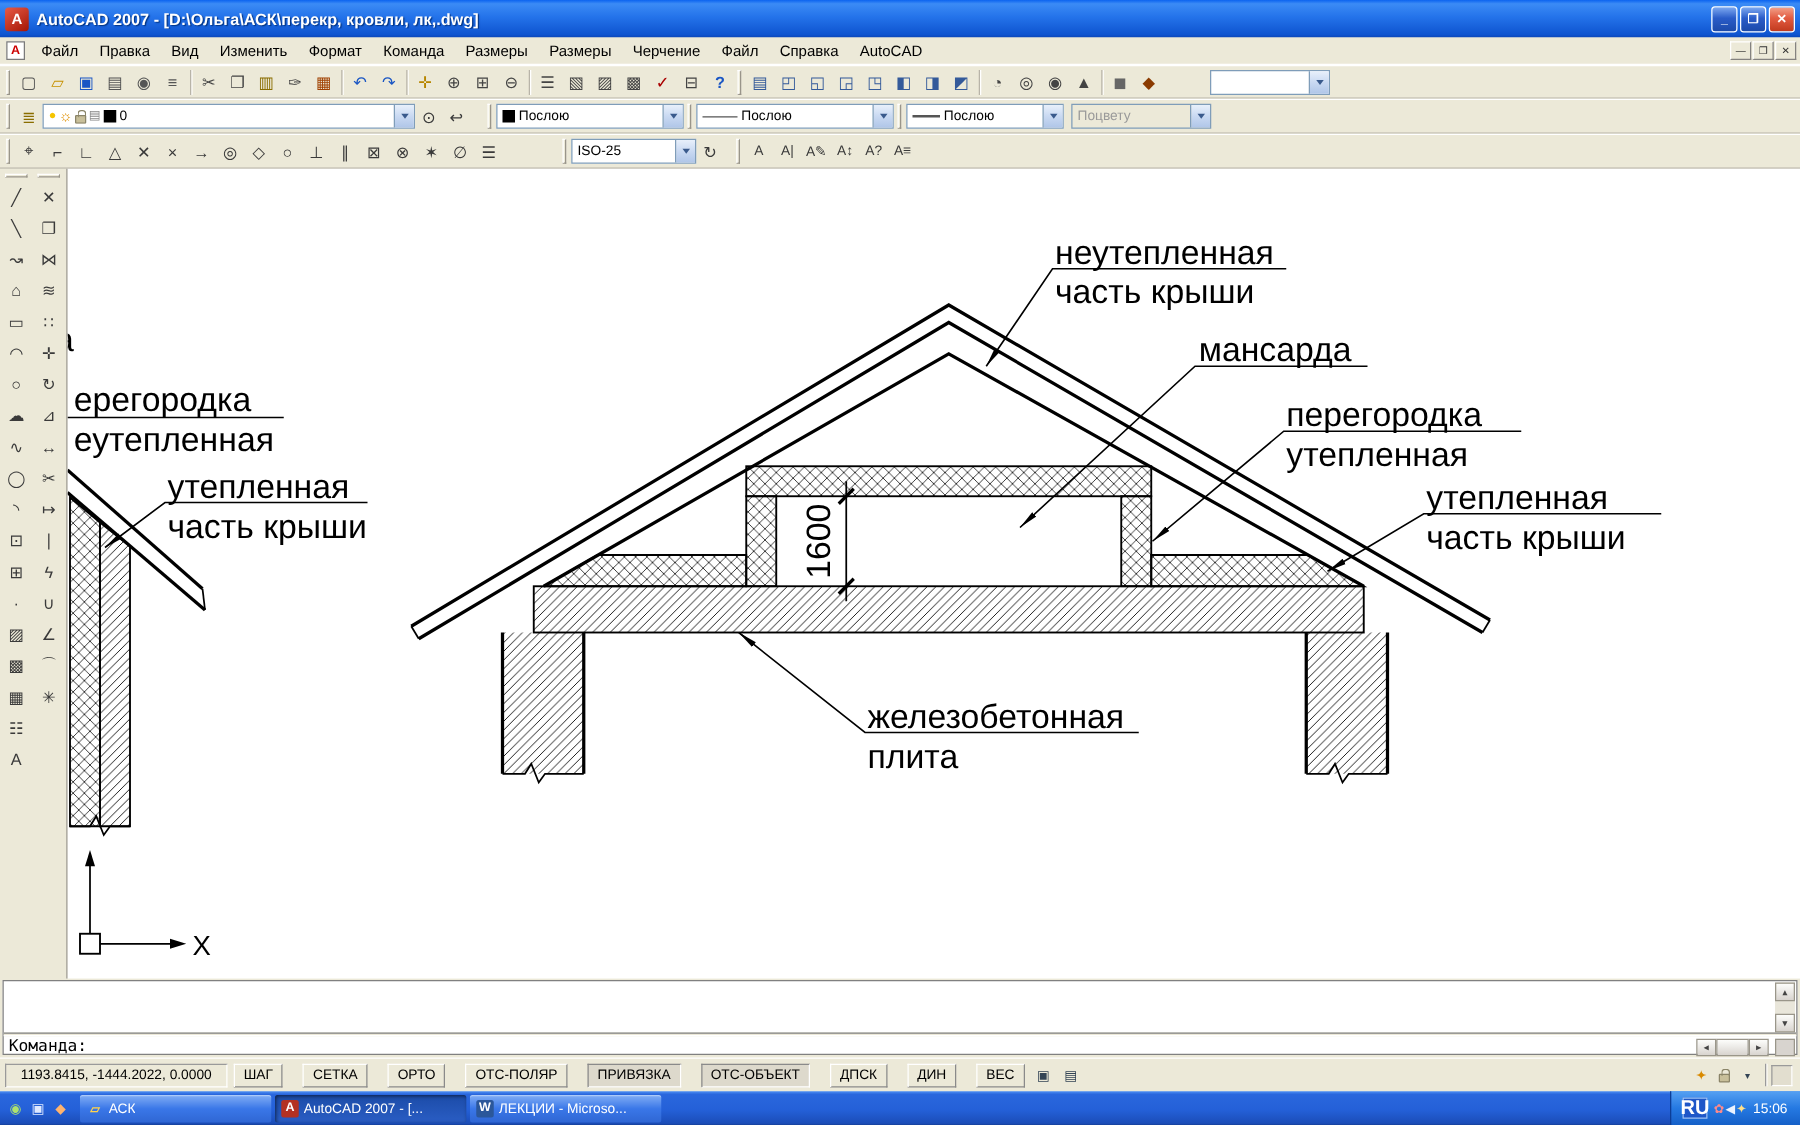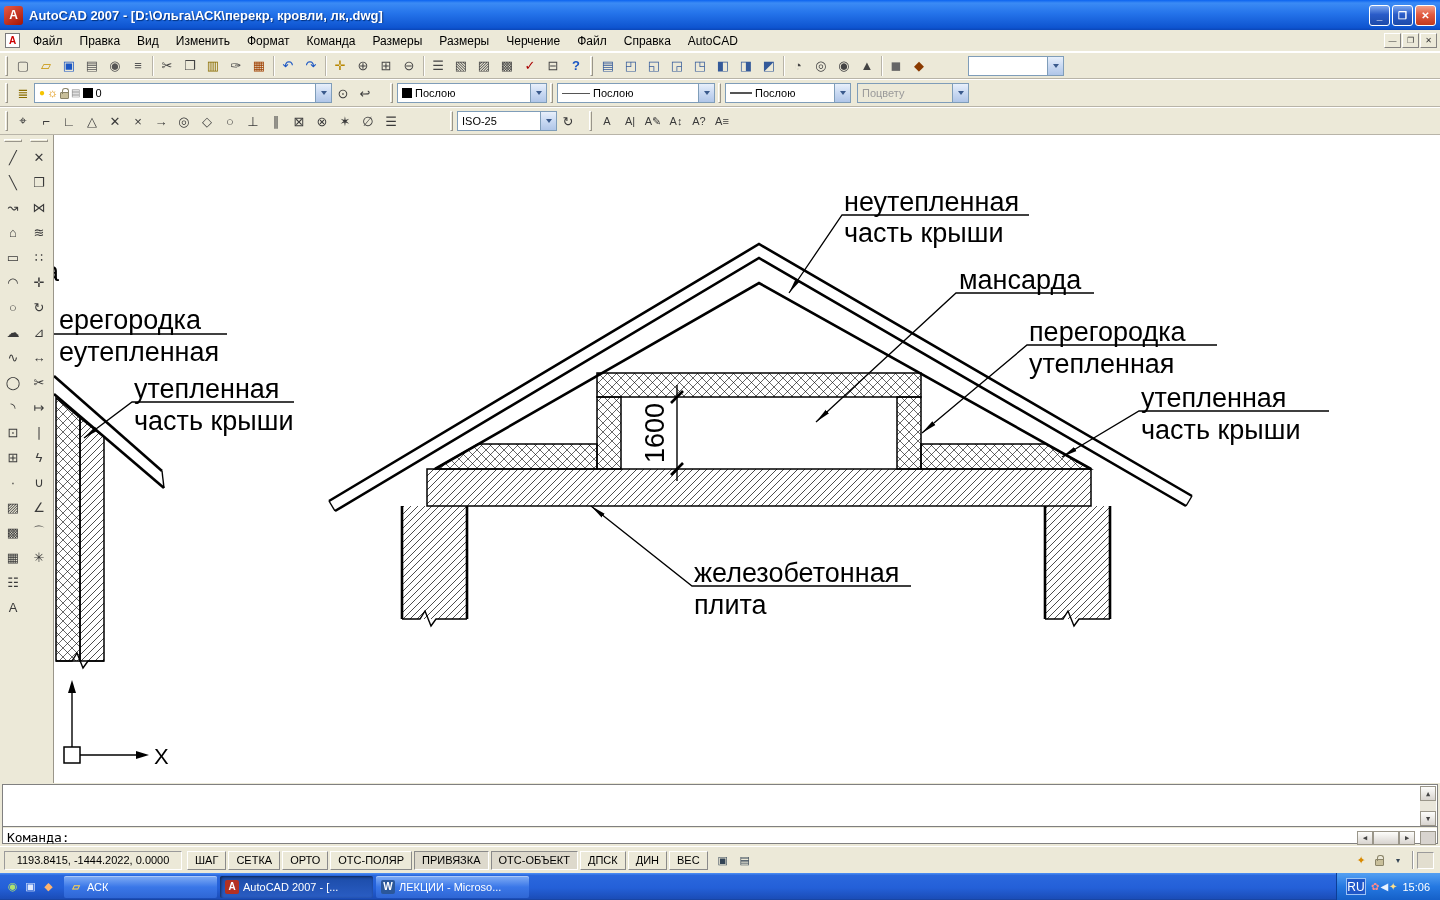--- a/index.html
+++ b/index.html
@@ -86,21 +86,21 @@
   .cmd-hscroll{position:absolute;right:22px;top:46px;display:flex;gap:0;}
   .cmd-hscroll .sb{height:14px;width:16px;}
   .hthumb{width:26px;height:14px;background:linear-gradient(180deg,#fdfdfb,#d8d4cf);border:1px solid #9a968a;}
   .cmd-corner{position:absolute;right:1px;top:46px;width:16px;height:14px;background:#d8d4cf;border:1px solid #9a968a;}
 
   
   .statusbar{position:absolute;left:0;top:846px;width:1440px;height:27px;background:#ECE9D8;display:flex;
     align-items:center;padding:0 4px;gap:5px;border-top:1px solid #fff;font-size:11px;}
   .coords{width:178px;height:19px;border:1px solid;border-color:#9a9a9a #fff #fff #9a9a9a;
     display:flex;align-items:center;justify-content:center;flex:none;}
-  .status-toggles{display:flex;gap:2px;}
+  .status-toggles{display:flex;gap:16px;}
   .stoggle{height:19px;padding:0 7px;display:flex;align-items:center;font-size:11px;color:#000;
     background:#ECE9D8;border:1px solid;border-color:#fff #8a8a8a #8a8a8a #fff;cursor:default;}
   .stoggle[data-pressed="true"]{border-color:#8a8a8a #fff #fff #8a8a8a;background:#ddd9cc;}
   .status-extra{display:flex;gap:2px;}
   .sicon{width:20px;height:19px;display:flex;align-items:center;justify-content:center;font-size:11px;color:#345;}
   .status-right{margin-left:auto;display:flex;align-items:center;gap:4px;padding-right:2px;}
   .vdiv{width:1px;height:18px;background:#9a9a9a;box-shadow:1px 0 0 #fff;}
   .resize-box{width:17px;height:17px;border:1px solid;border-color:#9a9a9a #fff #fff #9a9a9a;background:#e2decf;}
 
   
@@ -108,21 +108,21 @@
     background:linear-gradient(180deg,#4f91f5 0%,#2a67dd 9%,#2460d8 55%,#1b4db8 95%,#164098 100%);}
   .ql{width:17px;height:17px;display:flex;align-items:center;justify-content:center;font-size:11px;flex:none;}
   .tasks{display:flex;gap:3px;margin-left:4px;}
   .task{width:153px;height:22px;border-radius:2px;display:flex;align-items:center;gap:4px;padding:0 5px;font-size:11px;
     background:linear-gradient(180deg,#82aef5,#3a77e8 50%,#2f66d4);box-shadow:inset 0 1px 0 rgba(255,255,255,.35);cursor:default;}
   .task[data-active="true"]{background:linear-gradient(180deg,#1c4ca8,#2a5dc4);box-shadow:inset 1px 1px 3px rgba(0,0,0,.55);}
   .ticon{width:14px;height:14px;font-size:10px;font-weight:bold;display:flex;align-items:center;justify-content:center;flex:none;}
   .tlabel{white-space:nowrap;overflow:hidden;}
   .tray{margin-left:auto;height:27px;display:flex;align-items:center;gap:5px;padding:0 10px 0 9px;
     background:linear-gradient(180deg,#55a0f2 0%,#2579e2 50%,#1560c8 100%);border-left:1px solid #0c3e96;}
-  .lang{width:20px;height:17px;background:#1f57c8;border:1px solid #9cc3f5;color:#fff;font-size:12px;font-weight:normal;
+  .lang{width:20px;height:17px;background:#1f57c8;border:1px solid #9cc3f5;color:#fff;font-size:16px;font-weight:bold;
     display:flex;align-items:center;justify-content:center;text-align:right;}
   .tray-ico{font-size:10px;}
   .clock{font-size:11px;}
 </style>
 </head>
 <body>
 
 <div id="screen">
 
   <div class="titlebar">

